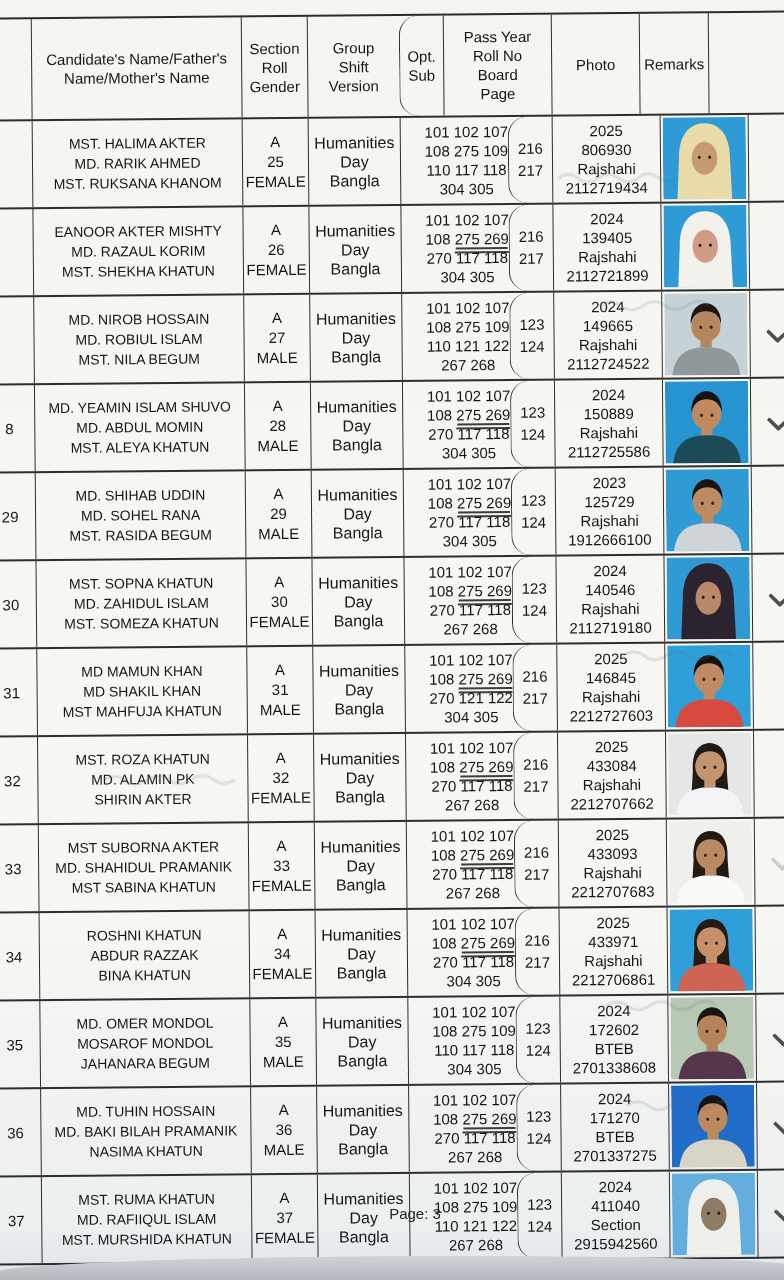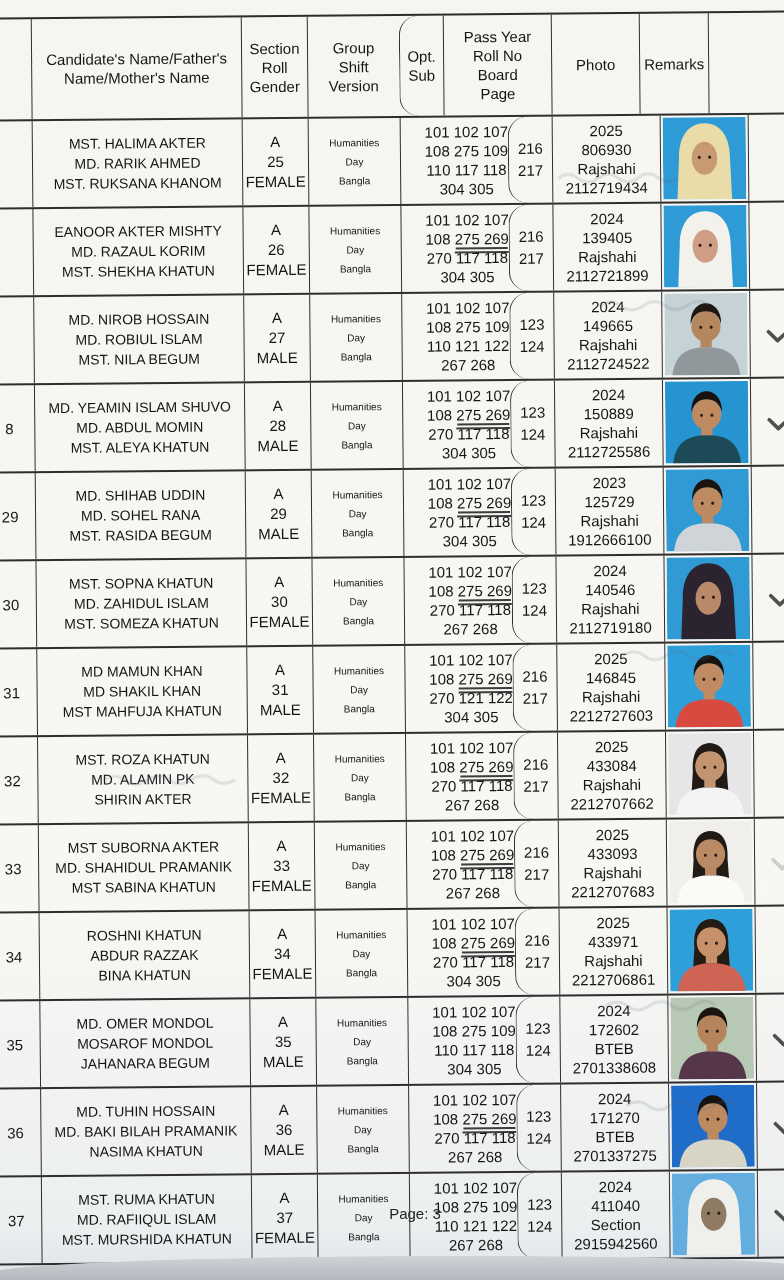--- a/index.html
+++ b/index.html
@@ -30,21 +30,21 @@
   }
   .cell:first-child{border-left:none;}
   .c0{width:50px;} .c1{width:210px;} .c2{width:66px;} .c3{width:92px;}
   .c4{width:108px;} .c5{width:44px;border-radius:19px;} .c6{width:108px;} .c7{width:88px;padding:2px;}
   .c8{width:70px;border-right:1.8px solid #2e2e2e;}
   .hdr{height:100px;font-size:15px;line-height:19px;}
   .hdr .cell div{white-space:nowrap;}
   .drow{height:86px;}
   .name-line{font-size:14px;line-height:20px;white-space:nowrap;}
   .sec-line{font-size:15px;line-height:20px;}
-  .grp-line{font-size:10px;line-height:19px;}
+  .grp-line{font-size:16px;line-height:19px;}
   .subj-line{font-size:15px;line-height:19px;white-space:nowrap;margin-left:24px;}
   .opt-line{font-size:15px;line-height:22px;}
   .pass-line{font-size:15px;line-height:19px;white-space:nowrap;}
   .serial{font-size:15px;}
   .mark-u{border-bottom:2.2px solid #3c3c3c;padding-bottom:4px;text-align:center;}
   .mark-o{border-top:2.2px solid #3c3c3c;}
   .photo-frame{width:100%;height:100%;background:#fff;display:block;}
   .photo-frame svg{display:block;width:100%;height:100%;}
   .check{position:absolute;top:24px;left:14px;}
   .check.faint{opacity:.45;}

